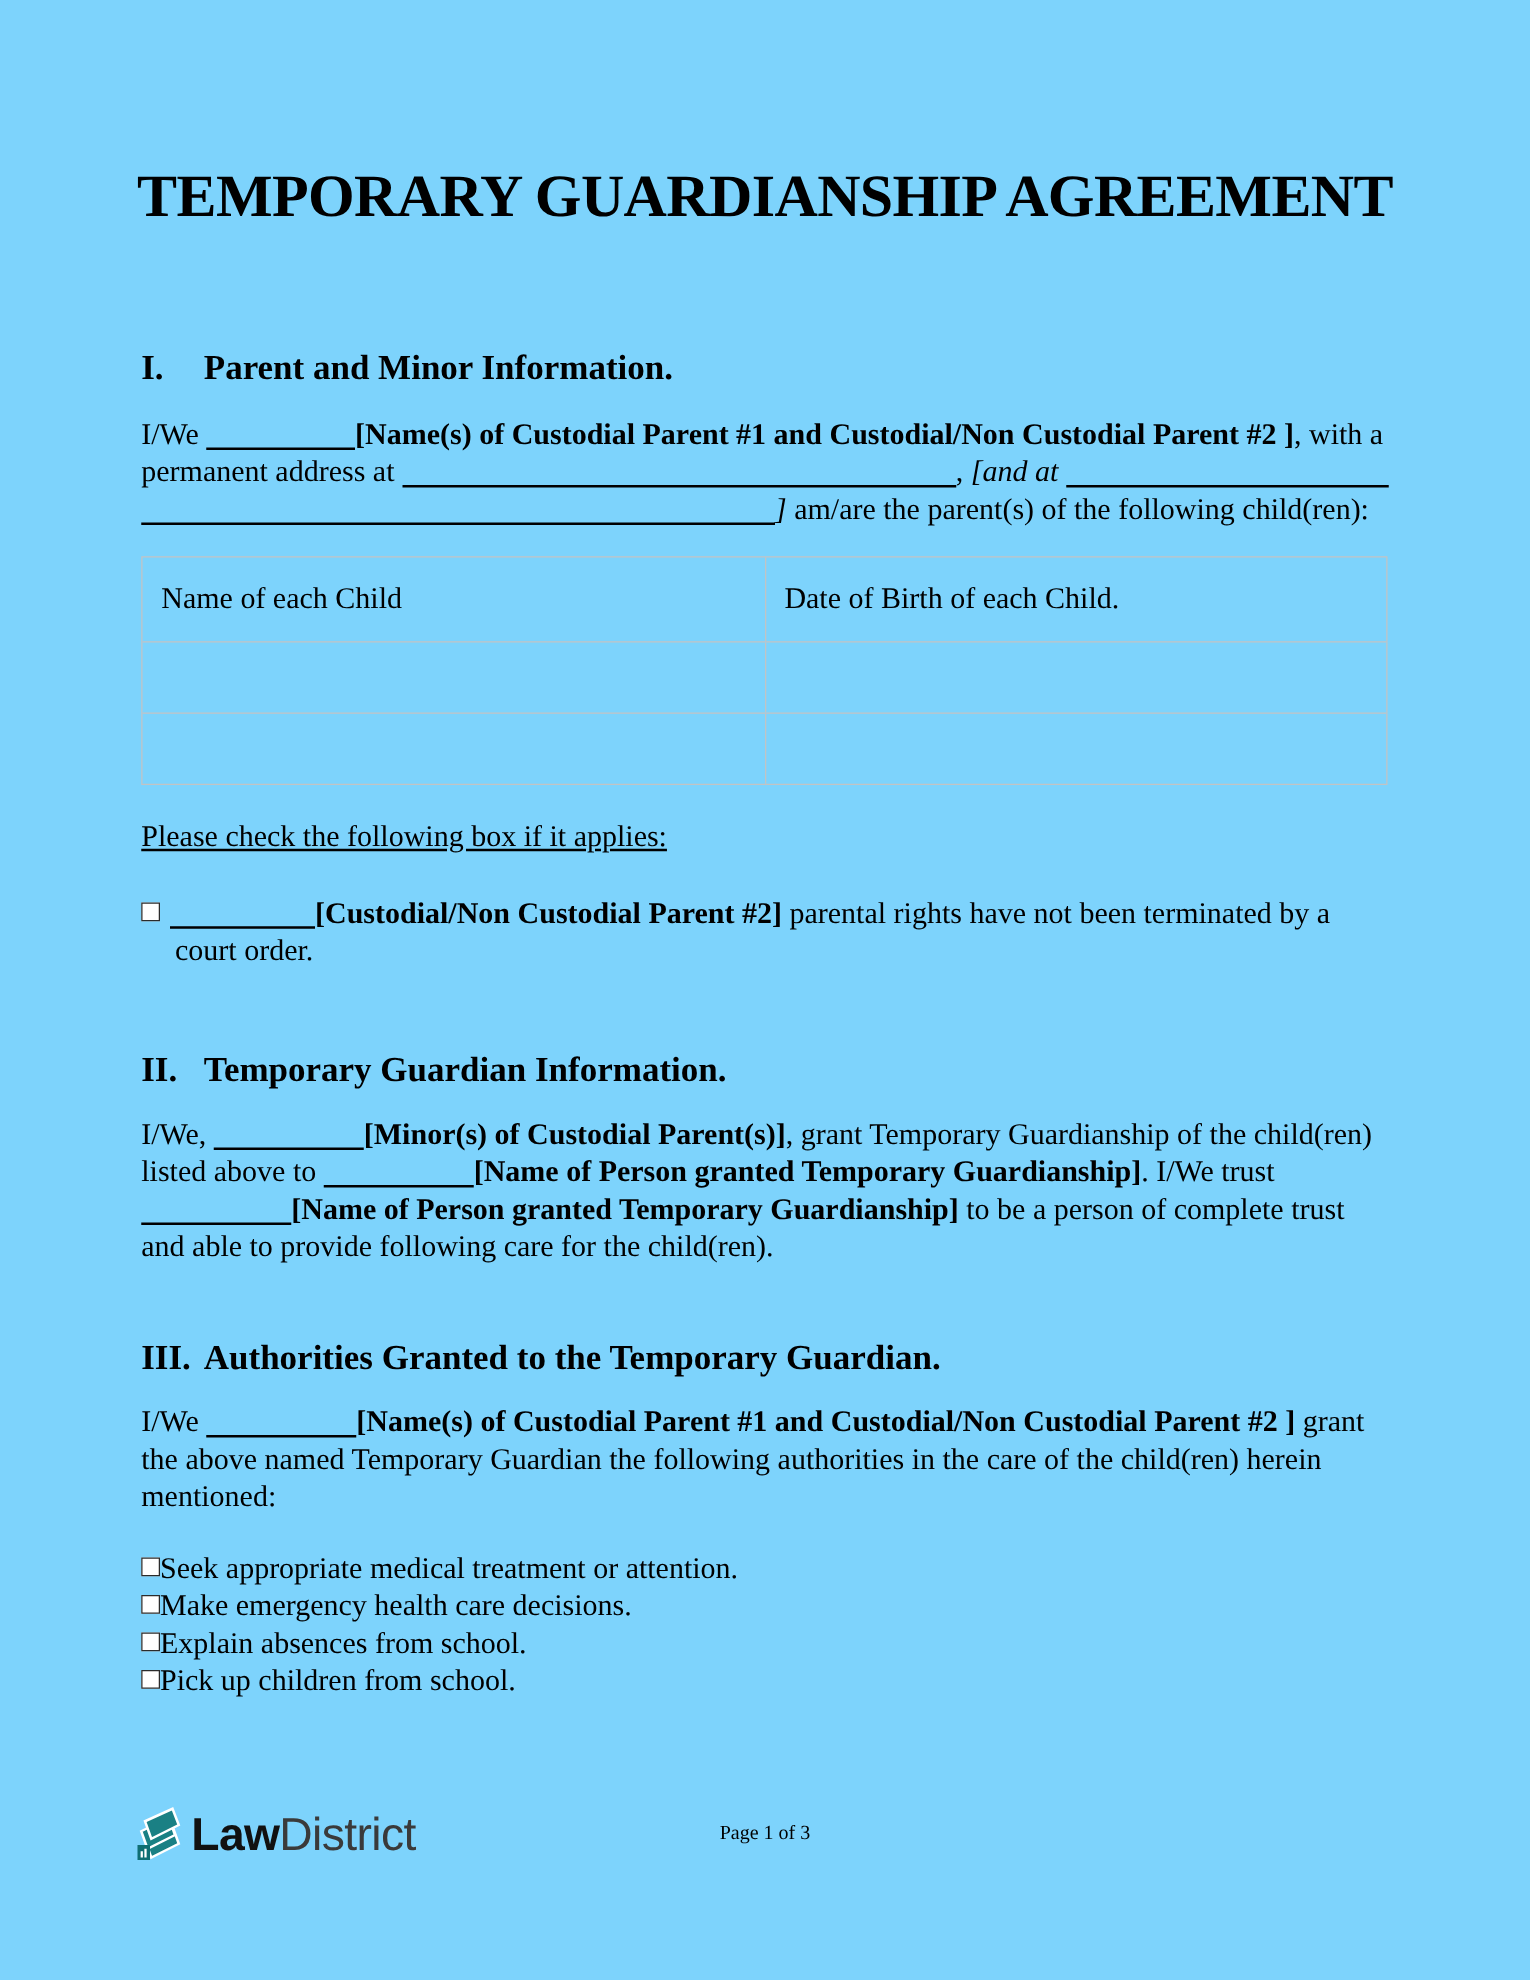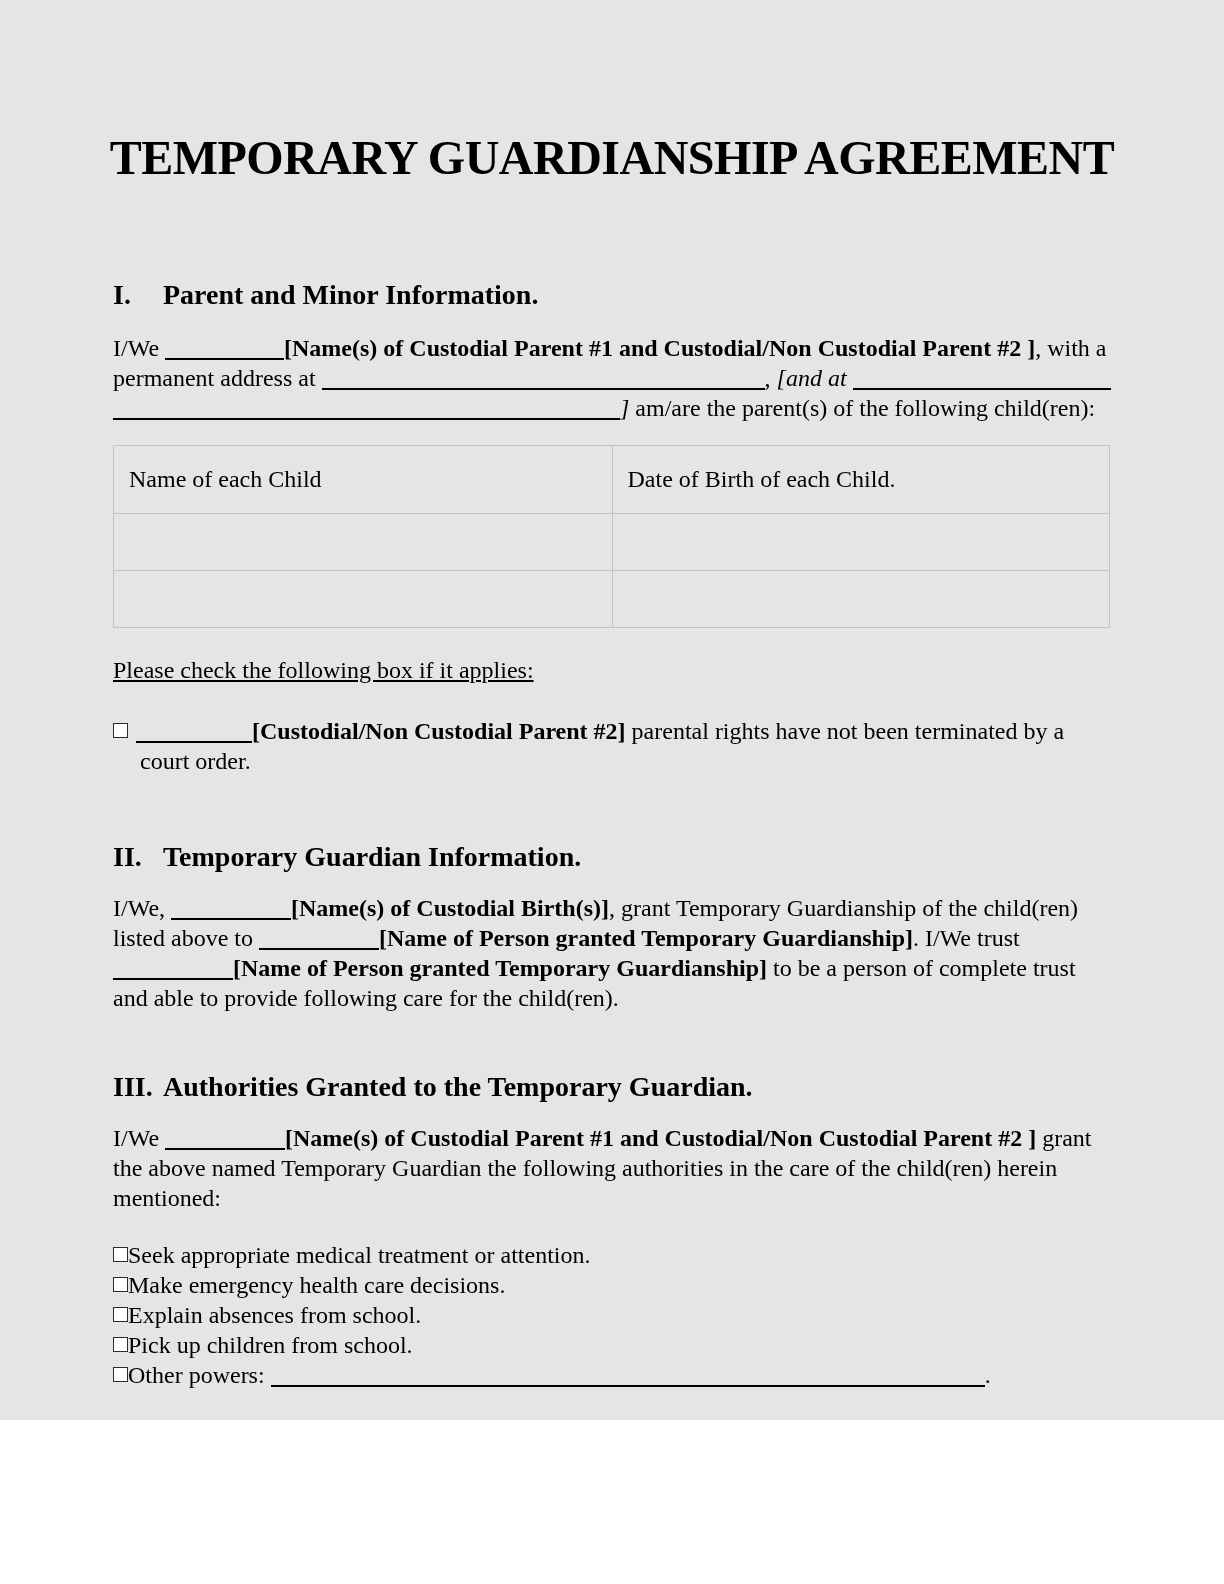--- a/index.html
+++ b/index.html
@@ -1,19 +1,19 @@
 <!DOCTYPE html>
 <html><head>
 <meta charset="utf-8">
 <style>
   html,body{margin:0;padding:0;background:#ffffff;}
   .page{
     position:relative;
-    width:1224px;height:1420px;
-    background:#e5e5e5;
+    width:1224px;height:1584px;
+    background:#7dd3fc;
     font-family:"Liberation Serif", serif;
     color:#000;
     overflow:hidden;
   }
   .abs{position:absolute;}
   .title{
     top:98px;left:0;right:0;
     text-align:center;
     font-size:48px;font-weight:bold;
     letter-spacing:-0.5px;
@@ -154,21 +154,21 @@
 
   <div class="abs sec-head" style="top:841px;">
     <span class="sec-num">II.</span>
     <span>Temporary Guardian Information.</span>
   </div>
 
   <div class="abs para" style="top:893px;">
     <div class="line">
       <span class="t">I/We,</span>
       <span class="blank ml6" style="width:120px;"></span>
-      <span class="b">[Name(s) of Custodial Birth(s)]</span>
+      <span class="b">[Minor(s) of Custodial Parent(s)]</span>
       <span class="t">, grant Temporary Guardianship of the child(ren)</span>
     </div>
     <div class="line">
       <span class="t">listed above to</span>
       <span class="blank ml6" style="width:120px;"></span>
       <span class="b">[Name of Person granted Temporary Guardianship]</span>
       <span class="t">. I/We trust</span>
     </div>
     <div class="line">
       <span class="blank" style="width:120px;"></span>
@@ -209,26 +209,20 @@
       <span class="cbox"></span>
       <span class="t ml10">Make emergency health care decisions.</span>
     </div>
     <div class="line">
       <span class="cbox"></span>
       <span class="t ml10">Explain absences from school.</span>
     </div>
     <div class="line">
       <span class="cbox"></span>
       <span class="t ml10">Pick up children from school.</span>
-    </div>
-    <div class="line">
-      <span class="cbox"></span>
-      <span class="t ml10">Other powers:</span>
-      <span class="blank ml6" style="width:714px;"></span>
-      <span class="t">.</span>
     </div>
   </div>
 
   <div class="abs footer-logo">
     <svg width="42" height="48" viewBox="0 0 42 48">
       <g stroke="#ffffff" stroke-width="2">
         <path d="M10 28 L32 17 L37 31 L15 42 Z" fill="#1a8084"></path>
         <path d="M7 21 L29 10 L34 24 L12 35 Z" fill="#1a8084"></path>
         <path d="M10 13 L32 3 L37 16 L15 27 Z" fill="#1a8084"></path>
       </g>

